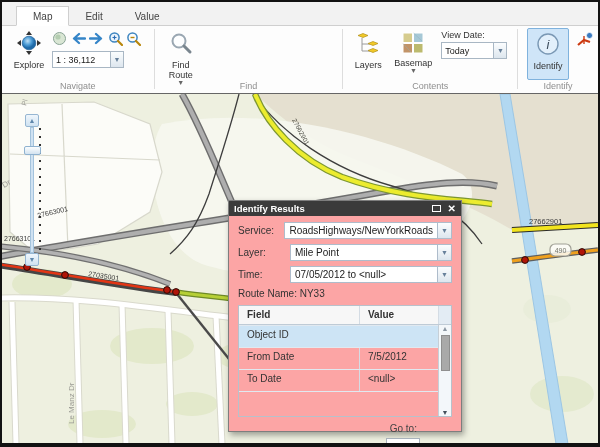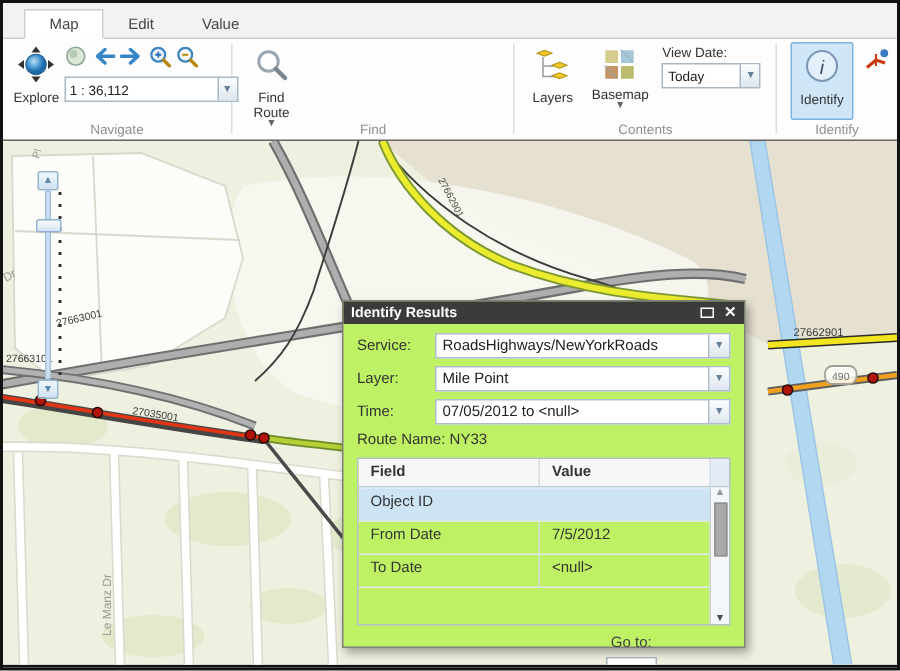--- a/index.html
+++ b/index.html
@@ -27,21 +27,21 @@
   
   .map{position:relative;height:350px;border-top:1px solid #666;background:#eef0e0;overflow:hidden;}
   .map svg text{font-family:"Liberation Sans",sans-serif;}
   
   .zslider{position:absolute;left:22px;top:20px;width:20px;height:152px;}
   .zbtn{position:absolute;left:1px;width:14px;height:13px;border:1px solid #96b6d2;border-radius:2px;background:linear-gradient(#eff6fc,#cfe2f1);color:#5f88ad;font-size:7px;text-align:center;line-height:12px;}
   .ztrack{position:absolute;left:6px;top:13px;width:4px;height:126px;background:#cfe2f2;border:1px solid #a4c3dc;}
   .zticks{position:absolute;left:15px;top:14px;width:2px;height:124px;background:repeating-linear-gradient(#333 0 2px,transparent 2px 8px);}
   .zhandle{position:absolute;left:0;top:32px;width:17px;height:9px;border:1px solid #8fb2d0;border-radius:2px;background:linear-gradient(#fbfdfe,#d3e3f0);}
   
-  .dlg{position:absolute;left:226px;top:106px;width:269px;height:232px;background:#bef264;border:1px solid #7e7e7e;box-shadow:2px 3px 6px rgba(0,0,0,.35);}
+  .dlg{position:absolute;left:226px;top:106px;width:234px;height:232px;background:#fca5a5;border:1px solid #7e7e7e;box-shadow:2px 3px 6px rgba(0,0,0,.35);}
   .dlg-title{height:15px;background:#3b3b3b;color:#fff;font-size:9.5px;font-weight:bold;display:flex;align-items:center;padding:0 5px;}
   .dlg-title .sp{flex:1;}
   .wmax{width:9px;height:7px;border:1.5px solid #fff;margin-right:7px;}
   .wclose{color:#fff;font-size:10px;font-weight:bold;line-height:10px;}
   .dlg-body{padding:6px 9px 4px;}
   .drow{display:flex;align-items:center;margin-bottom:5px;}
   .drow .lab{width:52px;font-size:10px;color:#333;}
   .dcombo{flex:1;display:flex;align-items:center;border:1px solid #aebccb;height:17px;background:#fff;}
   .dcombo .txt{flex:1;font-size:10px;color:#222;padding:0 4px;white-space:nowrap;overflow:hidden;}
   .dcombo .dd{width:14px;align-self:stretch;border-left:1px solid #aebccb;background:linear-gradient(#fbfdfe,#dde6ee);color:#67809a;font-size:7px;display:flex;align-items:center;justify-content:center;}
@@ -122,21 +122,21 @@
                 </svg>
             </span>
             <span>
               <svg width="15" height="15" viewBox="0 0 15 15">
                   <circle cx="6.5" cy="6.5" r="4.6" fill="#fdfdfb" stroke="#3d85c0" stroke-width="1.5"></circle>
                   <path d="M10 10 L14 14" stroke="#b8860b" stroke-width="2.2" stroke-linecap="round"></path>
                   <path d="M4.5 6.5h4" stroke="#b8860b" stroke-width="1.4"></path>
                 </svg>
             </span>
           </div>
-          <div class="combo" style="width:116px;">
+          <div class="combo" style="width:72px;">
             <span class="txt">1 : 36,112</span>
             <span class="dd">▼</span>
           </div>
         </div>
         <div class="grp-label">Navigate</div>
       </div>
       <div class="vsep"></div>
 
       <div class="grp" style="width:188px;">
         <div class="bigbtn" style="width:44px;padding-top:4px;">

